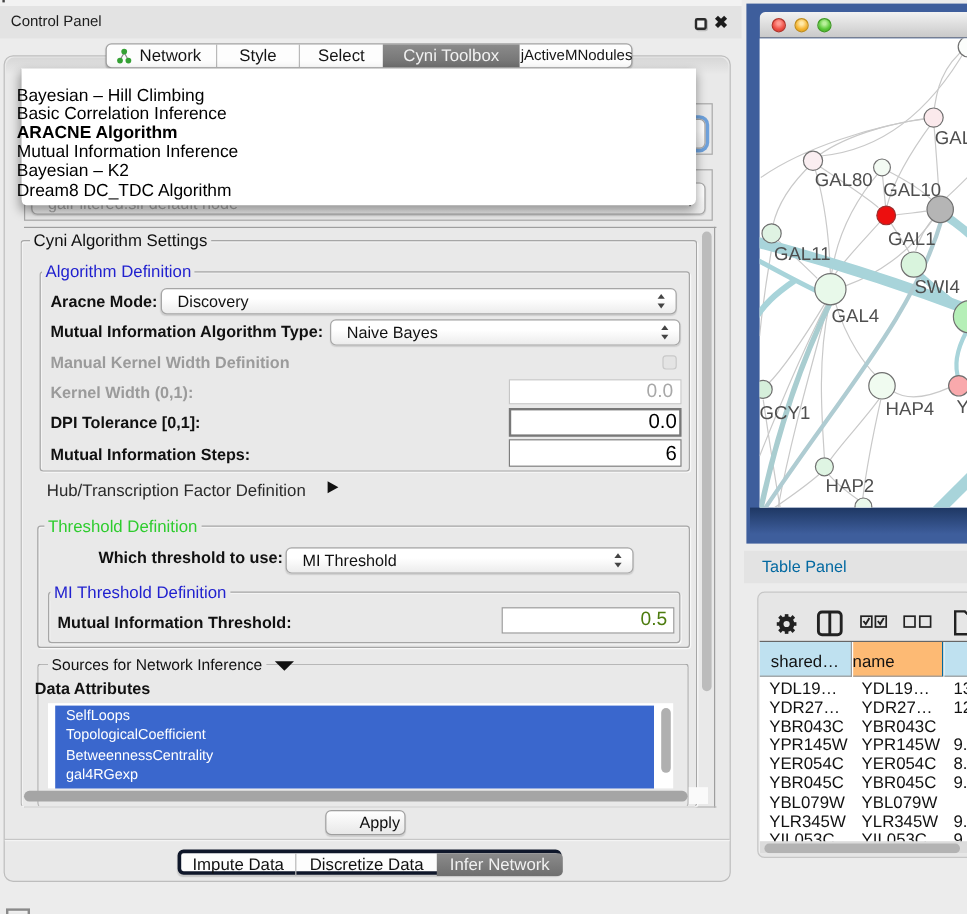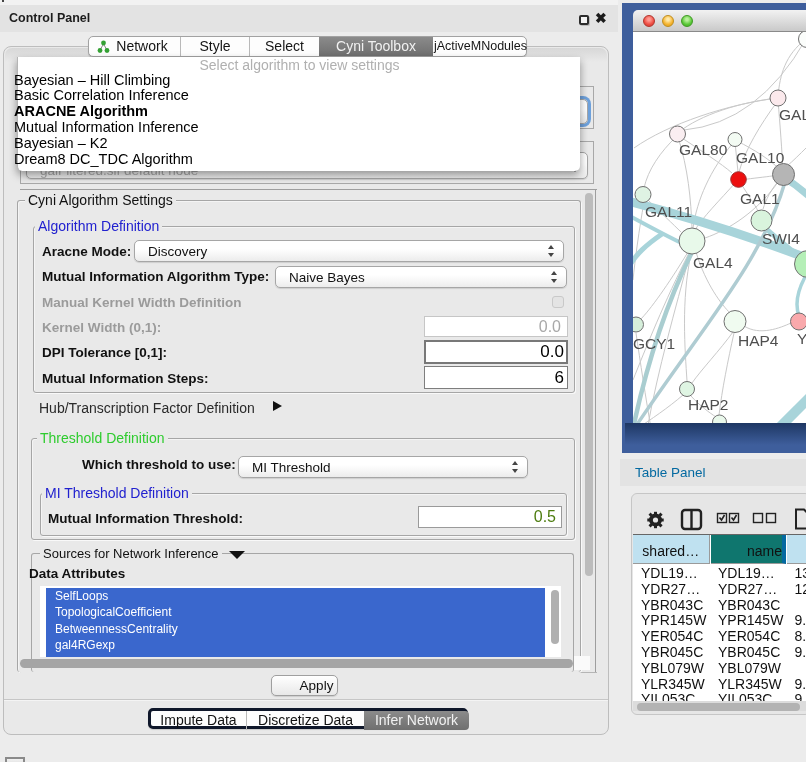--- a/index.html
+++ b/index.html
@@ -4,21 +4,21 @@
 <style>
 * { margin:0; padding:0; box-sizing:border-box; }
 html,body { width:806px; height:762px; }
 body { position:relative; overflow:hidden; background:#ececec;
   font-family:"Liberation Sans",sans-serif; font-size:13.5px; color:#111; }
 .abs { position:absolute; }
 .b { font-weight:bold; }
 .dis { color:#9b9b9b; }
 
 #titlebar { left:0; top:5px; width:618px; height:27px; background:#e3e3e3; }
-#titlebar .t { position:absolute; left:9px; top:6px; font-size:12.5px; color:#1c1c1c;font-weight:bold; }
+#titlebar .t { position:absolute; left:9px; top:6px; font-size:12.5px; color:#1c1c1c; }
 #icoFloat { left:579px; top:15px; width:10px; height:10px; border:2px solid #2b2b2b; border-radius:2px; background:#f2f2f2; box-shadow:1px 1px 0 #bbb; }
 #icoClose { left:595px; top:10px; font-size:14px; font-weight:bold; color:#1b1b1b; }
 #tabpanel { left:3px; top:46px; width:606px; height:689px; border:1px solid #bdbdbd;
   border-radius:8px; background:#e9e9e9; }
 #tabpanel .topshade { position:absolute; left:1px; top:1px; right:1px; height:14px;
   border-radius:7px 7px 0 0; background:linear-gradient(#d7d7d7,#e9e9e9); }
 
 #tabs { left:88px; top:36px; width:439px; height:21px; background:#fdfdfd;
   border:1px solid #a2a2a2; border-radius:5px; box-shadow:0 1px 1px rgba(0,0,0,.15); }
 #tabs .seg { position:absolute; top:0; height:19px; line-height:19px; text-align:center; color:#151515; font-size:14px; }
@@ -168,21 +168,20 @@
   <div class="seg" style="left:18px;width:70px;">Network</div>
   <div class="sep" style="left:91px;"></div>
   <div class="seg" style="left:92px;width:68px;">Style</div>
   <div class="sep" style="left:160px;"></div>
   <div class="seg" style="left:161px;width:69px;">Select</div>
   <div class="seg sel" style="left:230px;width:114px;">Cyni Toolbox</div>
   <div class="seg" style="left:344px;width:95px;border-radius:0 4px 4px 0;font-size:12.5px;">jActiveMNodules</div>
 </div>
 
 <div class="abs" id="popup" style="left:17px;top:57px;width:563px;height:114px;background:#fff;border-radius:0 0 5px 5px;box-shadow:0 4px 9px rgba(0,0,0,.4);border-left:1px solid #b5b5b5;">
-  <div class="abs" style="left:0;top:0px;width:563px;text-align:center;color:#b0b0b0;font-size:14px;">Select algorithm to view settings</div>
   <div class="abs" style="left:-4px;top:15.5px;line-height:15.95px;color:#000;font-size:14.5px;white-space:nowrap;">Bayesian – Hill Climbing<br>Basic Correlation Inference<br><span class="b">ARACNE Algorithm</span><br>Mutual Information Inference<br>Bayesian – K2<br>Dream8 DC_TDC Algorithm</div>
 </div>
 
 <div class="abs" style="left:622px;top:3px;width:184px;height:450px;background:#3e5e9c;"></div>
 
 <div class="abs" style="left:625px;top:423px;width:181px;height:22px;background:linear-gradient(#1e3763,#3e5e9c);"></div>
 
 <div class="abs" style="left:633px;top:10px;width:173px;height:22px;background:linear-gradient(#f2f2f2,#c9c9c9);border-bottom:1px solid #8a8a8a;border-radius:5px 0 0 0;">
   <div class="abs" style="left:10px;top:5px;width:12px;height:12px;border-radius:50%;background:radial-gradient(circle at 50% 35%,#ff9a92 15%,#ee4d43 60%,#c93a31);border:0.5px solid #b0342c;"></div>
   <div class="abs" style="left:29px;top:5px;width:12px;height:12px;border-radius:50%;background:radial-gradient(circle at 50% 35%,#ffe9a8 15%,#f5b32e 60%,#d59a20);border:0.5px solid #c08e1e;"></div>
@@ -294,21 +293,21 @@
   </g>
   <g fill="none" stroke="#222" stroke-width="1.6">
     <path d="M79.5 12.5 l2 2.5 3 -5"></path>
     <path d="M91.5 12.5 l2 2.5 3 -5"></path>
   </g>
   <path d="M156 4.5 h8 l5 5 v14 h-13 z" fill="none" stroke="#222" stroke-width="2"></path>
 </svg>
 
 <div class="abs" style="left:633px;top:534px;width:173px;height:177px;background:#fff;overflow:hidden;border-top:1px solid #666;font-size:14px;">
   <div class="abs" style="left:0;top:0;width:76.5px;height:29px;background:#bfe1f0;border-right:1px solid #9a9a9a;border-bottom:1px solid #9a9a9a;text-align:center;line-height:33px;">shared…</div>
-  <div class="abs" style="left:77.5px;top:0;width:75.5px;height:29px;background:#0f766e;border-right:4px solid #0369a1;border-bottom:1px solid #9a9a9a;text-align:right;line-height:33px;">name</div>
+  <div class="abs" style="left:77.5px;top:0;width:75.5px;height:29px;background:#fdba74;border-right:1px solid #0369a1;border-bottom:1px solid #9a9a9a;text-align:left;line-height:33px;">name</div>
   <div class="abs" style="left:154px;top:0;width:19px;height:29px;background:#bfe1f0;border-bottom:1px solid #9a9a9a;"></div>
   <div class="abs" style="left:8px;top:31px;line-height:15.8px;">YDL19…<br>YDR27…<br>YBR043C<br>YPR145W<br>YER054C<br>YBR045C<br>YBL079W<br>YLR345W<br>YIL053C</div>
   <div class="abs" style="left:85px;top:31px;line-height:15.8px;">YDL19…<br>YDR27…<br>YBR043C<br>YPR145W<br>YER054C<br>YBR045C<br>YBL079W<br>YLR345W<br>YIL053C</div>
   <div class="abs" style="left:161.5px;top:31px;line-height:15.8px;">13<br>12<br>&nbsp;<br>9.<br>8.<br>9.<br>&nbsp;<br>9.<br>9</div>
   <div class="abs" style="left:0;top:166px;width:173px;height:11px;background:#dcdcdc;">
     <div class="hthumb" style="left:4px;top:1.5px;width:163px;height:8px;background:#b3b3b3;"></div>
   </div>
 </div>
 
 </body></html>

